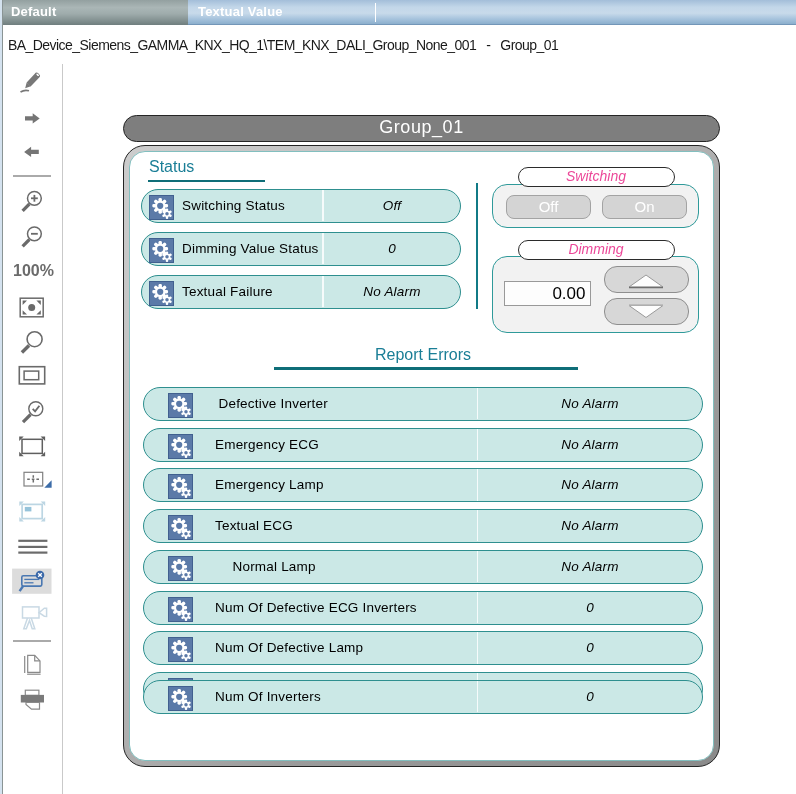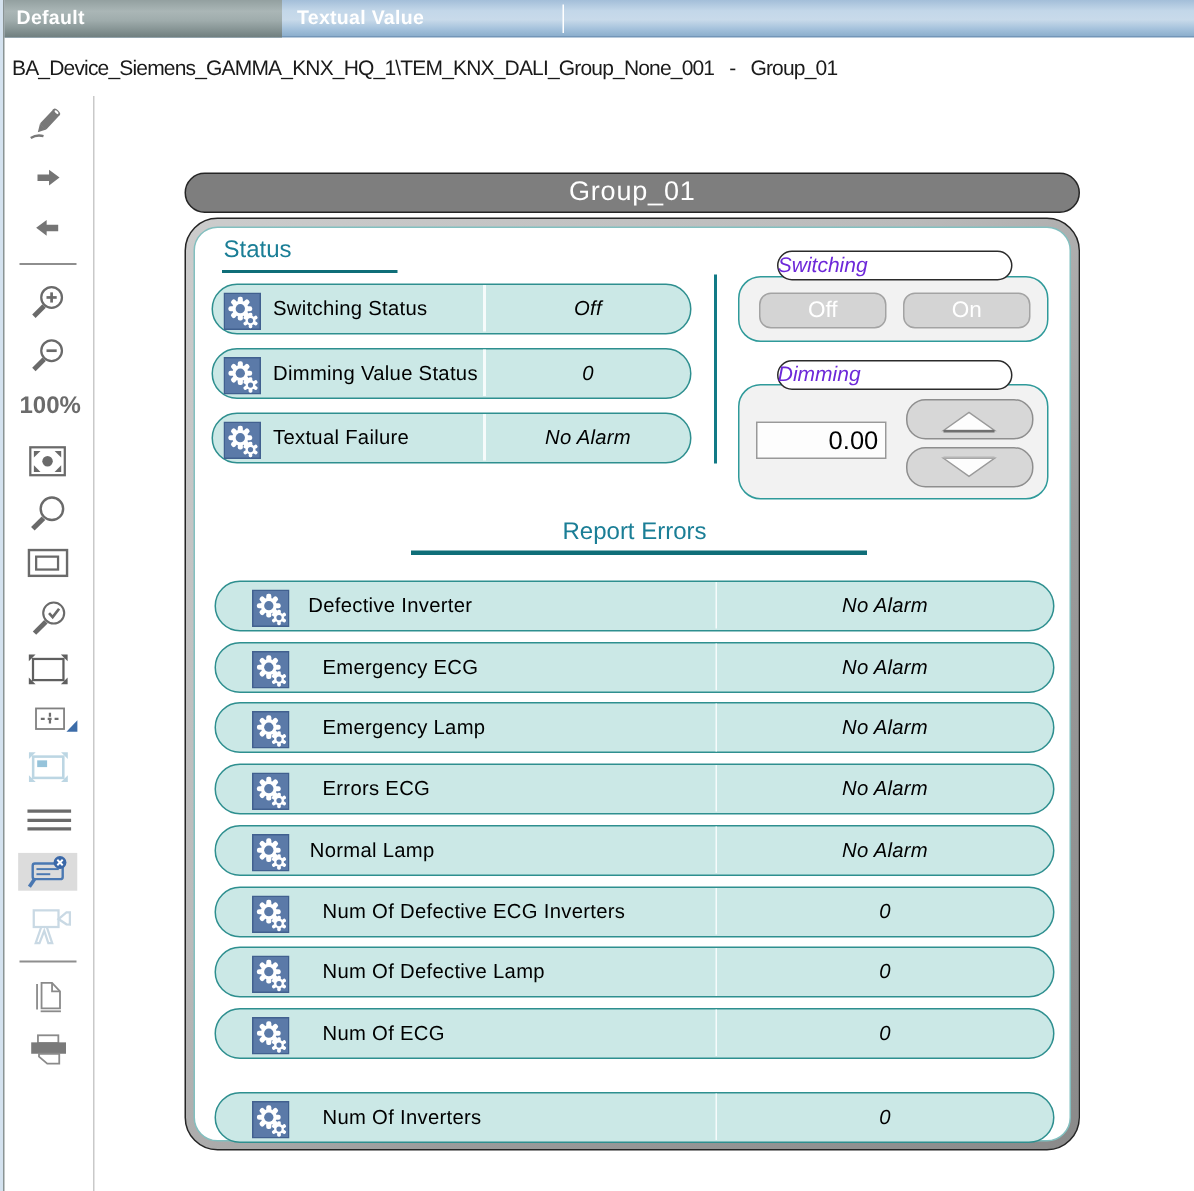--- a/index.html
+++ b/index.html
@@ -37,21 +37,21 @@
   .row{position:absolute;height:34px;background:#cbe8e6;border:1.3px solid #2e8f8f;border-radius:17.5px;box-sizing:border-box;}
   .row .gear{position:absolute;top:5px;}
   .row .lbl{position:absolute;top:0;height:31px;line-height:31px;font-size:13.5px;letter-spacing:0.2px;color:#000;}
   .row .divider{position:absolute;top:0px;width:1.5px;height:31.4px;background:#f6fbfb;}
   .row .val{position:absolute;top:0;height:31px;line-height:31px;font-size:13.5px;letter-spacing:0.2px;color:#000;font-style:italic;text-align:center;}
 
   .vsep{position:absolute;left:476px;top:183px;width:2.2px;height:126px;background:#117a86;}
 
   .gbox{position:absolute;background:#f2f2f2;border:1.3px solid #2f9a9a;border-radius:15px;box-sizing:border-box;}
   .glabel{position:absolute;background:#fff;border:1.3px solid #2b2b2b;border-radius:10px;
-    color:#6d28d9;font-style:italic;font-size:14px;box-sizing:border-box;}
+    text-align:center;color:#ec4899;font-style:italic;font-size:14px;box-sizing:border-box;}
   .btn{position:absolute;background:#d4d4d4;border:1px solid #a3a3a3;border-radius:8px;
     color:#fff;font-size:15px;text-align:center;box-sizing:border-box;}
   .spin{position:absolute;left:604px;width:85px;height:26.5px;background:#d7d7d7;border:1px solid #8e8e8e;border-radius:13px;box-sizing:border-box;}
   .dimin{position:absolute;left:504px;top:281px;width:87px;height:25px;background:#fdfdfd;border:1px solid #999;
     font-size:17px;color:#000;text-align:right;line-height:24.5px;padding-right:4.5px;box-sizing:border-box;}
 </style>
 </head>
 <body>
 <div id="root">
   <div class="tabblue"></div>
@@ -242,21 +242,21 @@
       </svg>
   </div>
 
   <div class="stitle" style="left:375px;top:346px;">Report Errors</div>
   <div class="uline" style="left:274px;top:367px;width:303.5px;"></div>
 
   <div class="row" style="left:142.5px;top:386.9px;width:560.5px;">
     <svg class="gear" width="25" height="25" style="left:24px;">
         <use href="#gearicon"></use>
       </svg>
-    <span class="lbl" style="left:62px;">Defective Inverter</span>
+    <span class="lbl" style="left:75px;">Defective Inverter</span>
     <div class="divider" style="left:333px;"></div>
     <span class="val" style="left:334px;width:225px;">No Alarm</span>
   </div>
   <div class="row" style="left:142.5px;top:427.6px;width:560.5px;">
     <svg class="gear" width="25" height="25" style="left:24px;">
         <use href="#gearicon"></use>
       </svg>
     <span class="lbl" style="left:71.5px;">Emergency ECG</span>
     <div class="divider" style="left:333px;"></div>
     <span class="val" style="left:334px;width:225px;">No Alarm</span>
@@ -266,29 +266,29 @@
         <use href="#gearicon"></use>
       </svg>
     <span class="lbl" style="left:71.5px;">Emergency Lamp</span>
     <div class="divider" style="left:333px;"></div>
     <span class="val" style="left:334px;width:225px;">No Alarm</span>
   </div>
   <div class="row" style="left:142.5px;top:509.1px;width:560.5px;">
     <svg class="gear" width="25" height="25" style="left:24px;">
         <use href="#gearicon"></use>
       </svg>
-    <span class="lbl" style="left:71.5px;">Errors ECG</span>
+    <span class="lbl" style="left:71.5px;">Textual ECG</span>
     <div class="divider" style="left:333px;"></div>
     <span class="val" style="left:334px;width:225px;">No Alarm</span>
   </div>
   <div class="row" style="left:142.5px;top:549.8px;width:560.5px;">
     <svg class="gear" width="25" height="25" style="left:24px;">
         <use href="#gearicon"></use>
       </svg>
-    <span class="lbl" style="left:63px;">Normal Lamp</span>
+    <span class="lbl" style="left:89px;">Normal Lamp</span>
     <div class="divider" style="left:333px;"></div>
     <span class="val" style="left:334px;width:225px;">No Alarm</span>
   </div>
   <div class="row" style="left:142.5px;top:590.5px;width:560.5px;">
     <svg class="gear" width="25" height="25" style="left:24px;">
         <use href="#gearicon"></use>
       </svg>
     <span class="lbl" style="left:71.5px;">Num Of Defective ECG Inverters</span>
     <div class="divider" style="left:333px;"></div>
     <span class="val" style="left:334px;width:225px;">0</span>
@@ -302,21 +302,21 @@
     <span class="val" style="left:334px;width:225px;">0</span>
   </div>
   <div class="row" style="left:142.5px;top:672.0px;width:560.5px;">
     <svg class="gear" width="25" height="25" style="left:24px;">
         <use href="#gearicon"></use>
       </svg>
     <span class="lbl" style="left:71.5px;">Num Of ECG</span>
     <div class="divider" style="left:333px;"></div>
     <span class="val" style="left:334px;width:225px;">0</span>
   </div>
-  <div class="row" style="left:142.5px;top:728px;width:560.5px;">
+  <div class="row" style="left:142.5px;top:680px;width:560.5px;">
     <svg class="gear" width="25" height="25" style="left:24px;">
         <use href="#gearicon"></use>
       </svg>
     <span class="lbl" style="left:71.5px;">Num Of Inverters</span>
     <div class="divider" style="left:333px;"></div>
     <span class="val" style="left:334px;width:225px;">0</span>
   </div>
 
 </div>
 

